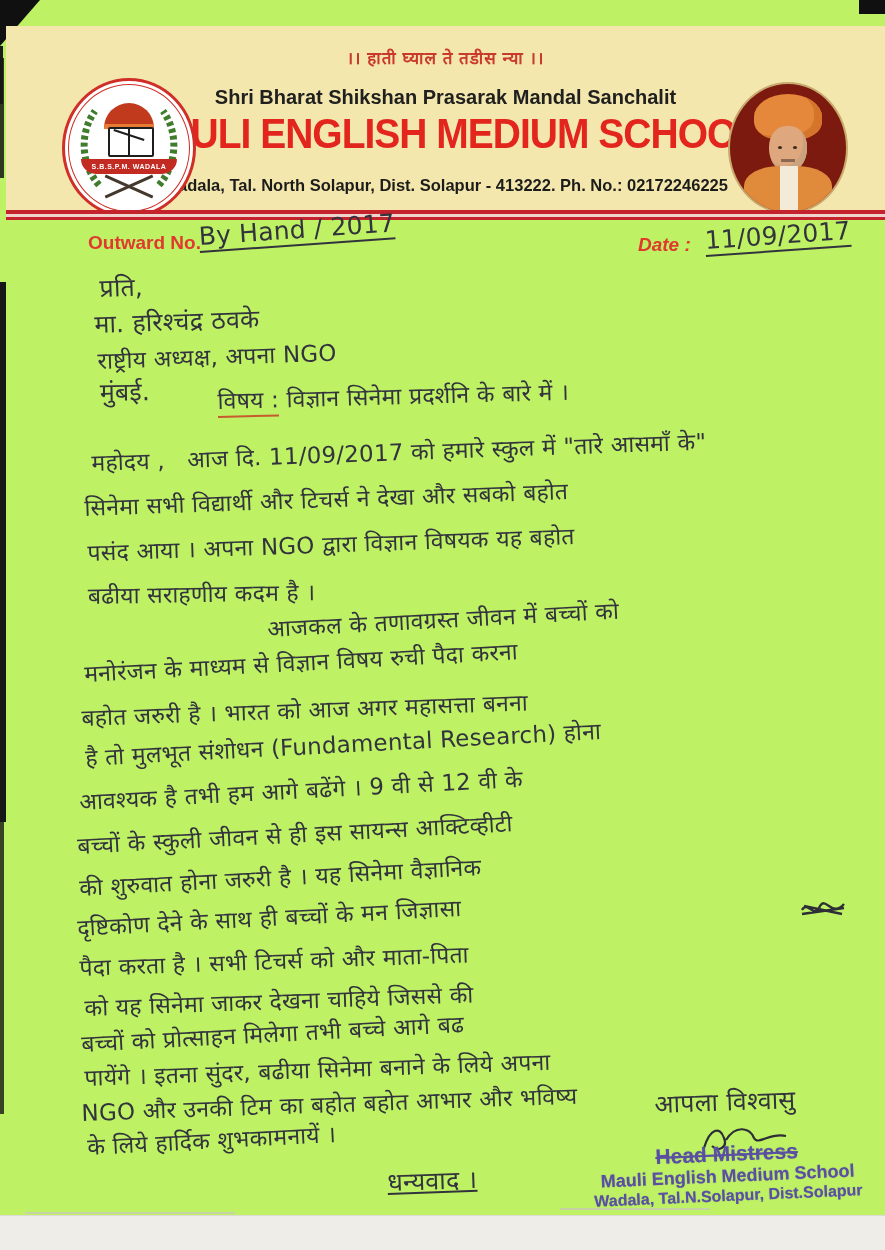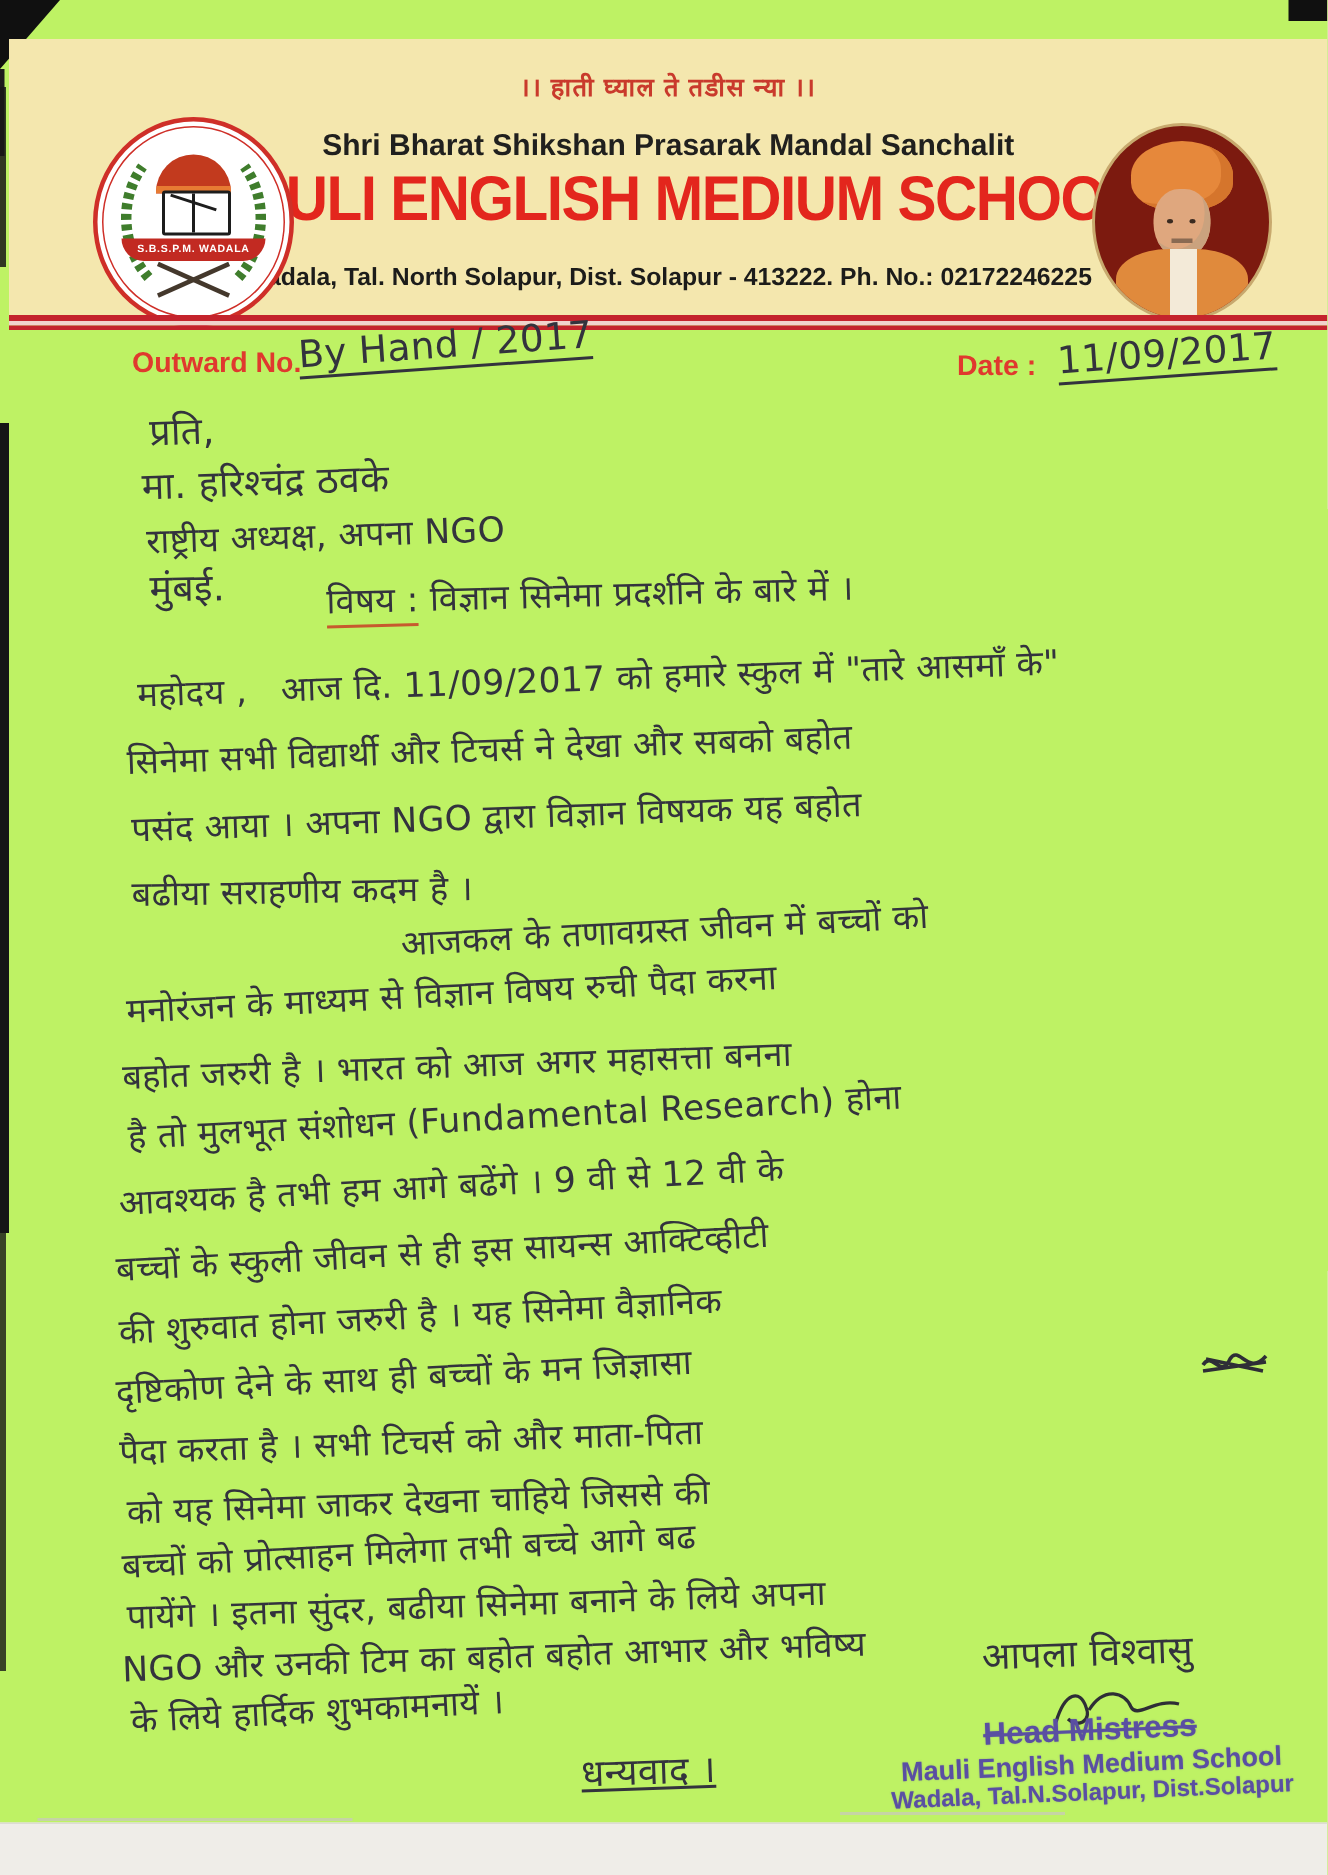--- a/index.html
+++ b/index.html
@@ -134,21 +134,21 @@
       </div>
     </div>
   </div>
 
   <div class="rule-top"></div>
   <div class="rule-gap"></div>
   <div class="rule-bot"></div>
 
   <div class="print-red" style="left:88px; top:232px;">Outward No.</div>
   <div class="hw big" style="left:200px; top:222px; transform:rotate(-4deg); border-bottom:2px solid #33333d;">By Hand / 2017</div>
-  <div class="print-red" style="left:638px; top:234px;">Date :</div>
+  <div class="print-red" style="left:638px; top:234px;font-style:italic;">Date :</div>
   <div class="hw big" style="left:706px; top:226px; transform:rotate(-4deg); border-bottom:2px solid #33333d;">11/09/2017</div>
 
   <div class="hw big" style="left:100px; top:270px; transform:rotate(-2deg);">प्रति,</div>
   <div class="hw big" style="left:95px;  top:306px; transform:rotate(-2deg);">मा. हरिश्चंद्र ठवके</div>
   <div class="hw" style="left:98px;  top:344px; transform:rotate(-2deg);">राष्ट्रीय अध्यक्ष, अपना NGO</div>
   <div class="hw big" style="left:100px; top:374px; transform:rotate(-1deg);">मुंबई.</div>
 
   <div class="hw" style="left:218px; top:384px; transform:rotate(-1.5deg);"><span class="u-label">विषय :</span><span> विज्ञान सिनेमा प्रदर्शनि के बारे में ।</span></div>
 
   <div class="hw" style="left:92px; top:446px; transform:rotate(-2deg);">महोदय ,   आज दि. 11/09/2017 को हमारे स्कुल में "तारे आसमाँ के"</div>

